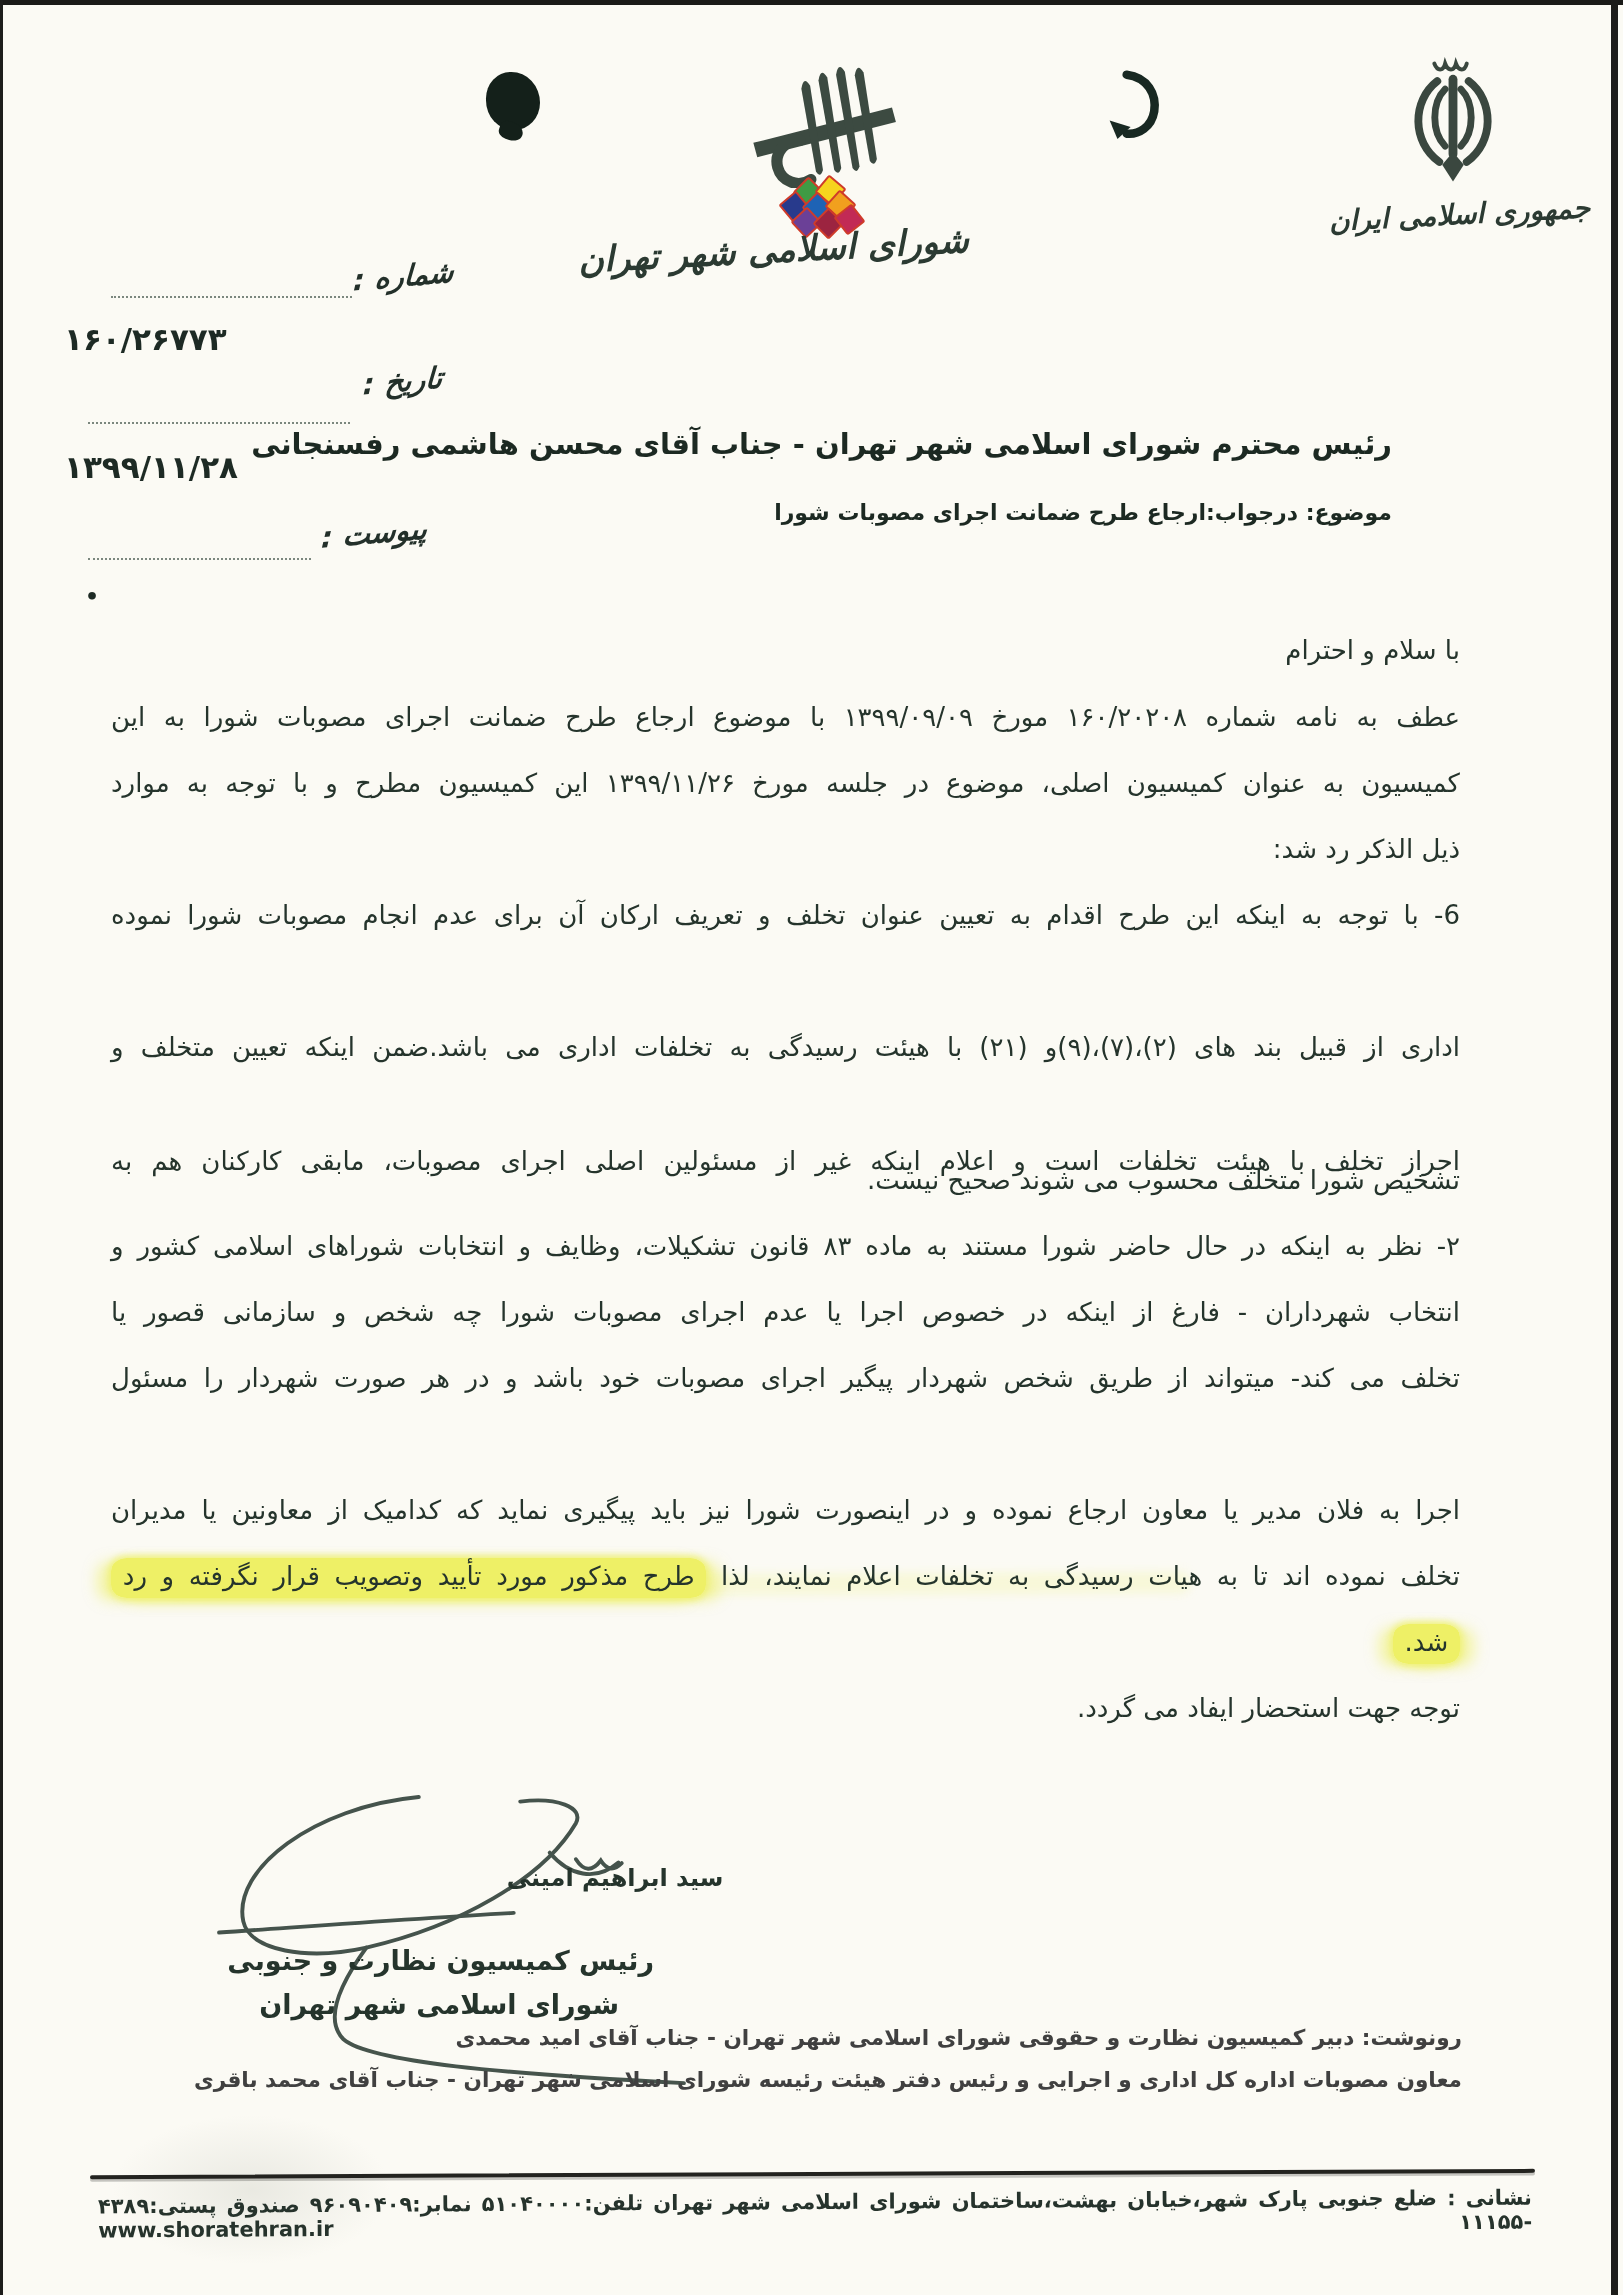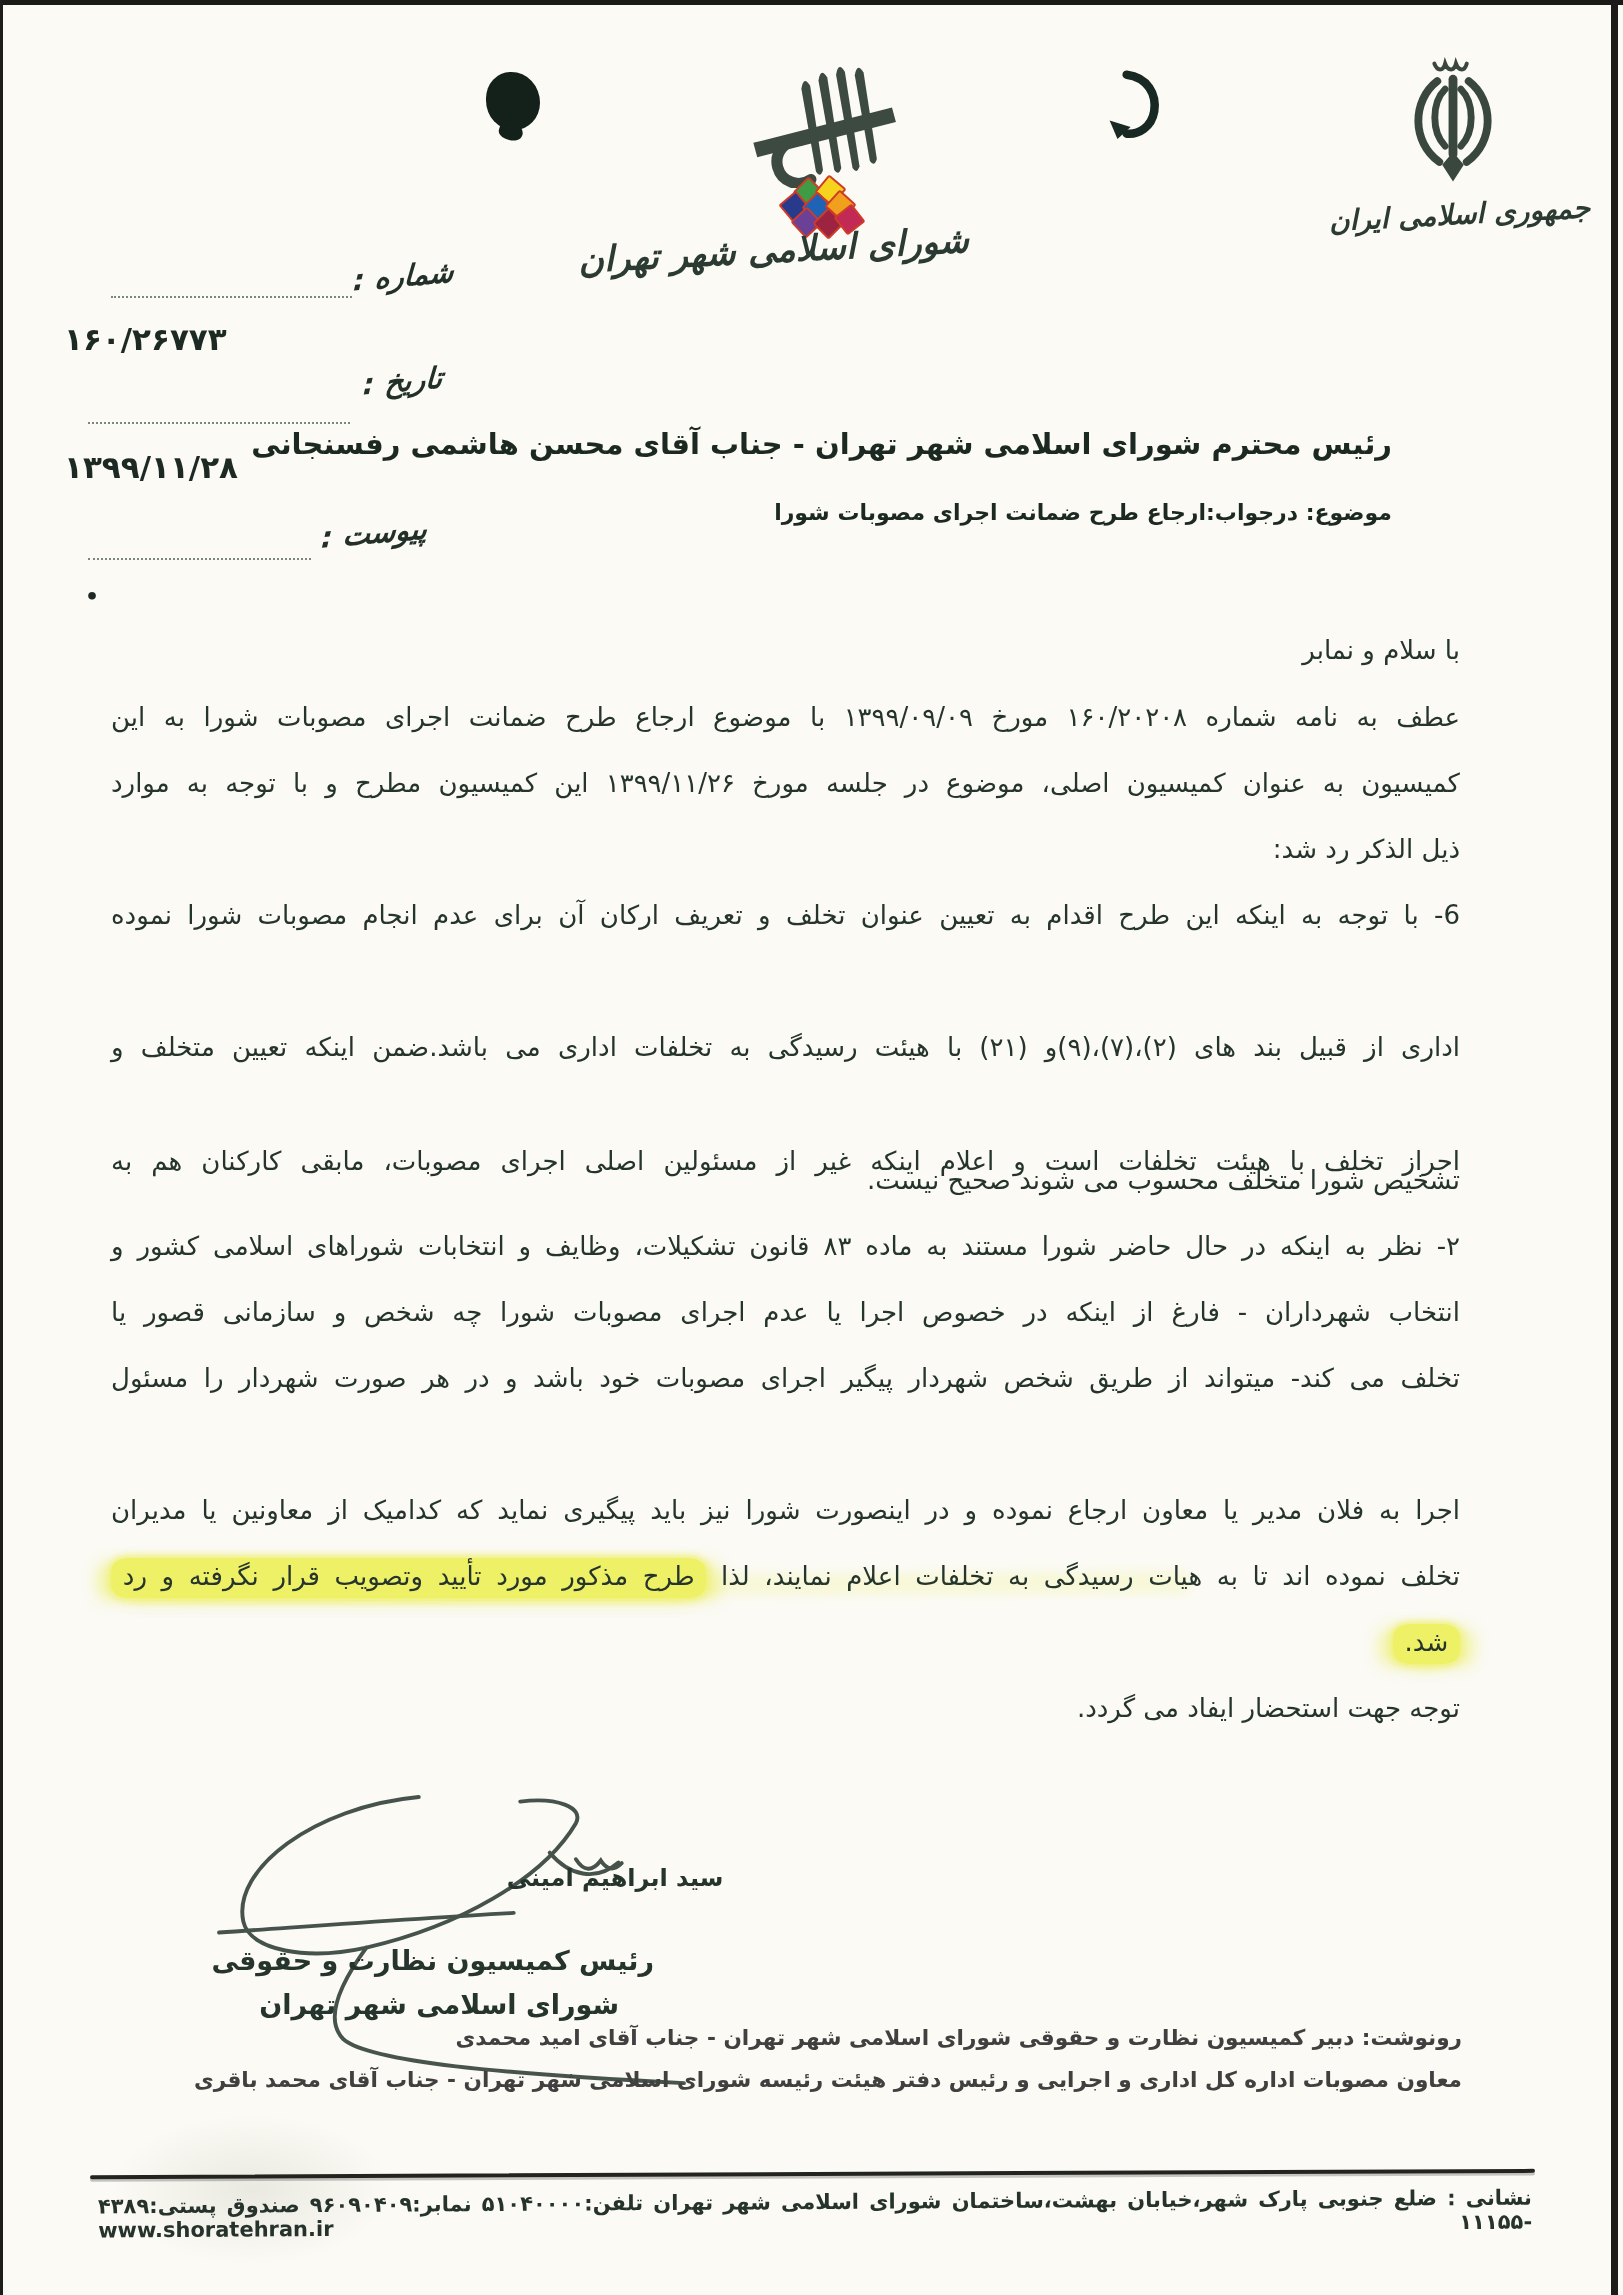--- a/index.html
+++ b/index.html
@@ -112,21 +112,21 @@
       <path d="M44 26 C18 46 18 88 46 108" stroke-width="8"></path>
       <path d="M76 26 C102 46 102 88 74 108" stroke-width="8"></path>
     </g>
     <path d="M60 98 L49 111 L60 128 L71 111 Z" fill="#3a473f"></path>
   </svg>
   <div class="abs emblem-caption">جمهوری اسلامی ایران</div>
 
   <div class="abs addressee">رئیس محترم شورای اسلامی شهر تهران - جناب آقای محسن هاشمی رفسنجانی</div>
   <div class="abs subject">موضوع: درجواب:ارجاع طرح ضمانت اجرای مصوبات شورا</div>
 
-  <div class="body-line" style="top:627px;">با سلام و نمابر</div>
+  <div class="body-line" style="top:627px;">با سلام و احترام</div>
   <div class="body-line jline" style="top:694px;">عطف به نامه شماره ۱۶۰/۲۰۲۰۸ مورخ ۱۳۹۹/۰۹/۰۹ با موضوع ارجاع طرح ضمانت اجرای مصوبات شورا به این</div>
   <div class="body-line jline" style="top:760px;">کمیسیون به عنوان کمیسیون اصلی، موضوع در جلسه مورخ ۱۳۹۹/۱۱/۲۶ این کمیسیون مطرح و با توجه به موارد</div>
   <div class="body-line" style="top:826px;">ذیل الذکر رد شد:</div>
   <div class="body-line jline" style="top:892px;">6- با توجه به اینکه این طرح اقدام به تعیین عنوان تخلف و تعریف ارکان آن برای عدم انجام مصوبات شورا نموده</div>
   <div class="body-line jline" style="top:1024px;">اداری از قبیل بند های (۲)،(۷)،(۹)و (۲۱) با هیئت رسیدگی به تخلفات اداری می باشد.ضمن اینکه تعیین متخلف و</div>
   <div class="body-line jline" style="top:1090px;margin-top:48px;">احراز تخلف با هیئت تخلفات است و اعلام اینکه غیر از مسئولین اصلی اجرای مصوبات، مابقی کارکنان هم به</div>
   <div class="body-line" style="top:1157px;">تشخیص شورا متخلف محسوب می شوند صحیح نیست.</div>
   <div class="body-line jline" style="top:1223px;">۲- نظر به اینکه در حال حاضر شورا مستند به ماده ۸۳ قانون تشکیلات، وظایف و انتخابات شوراهای اسلامی کشور و</div>
   <div class="body-line jline" style="top:1289px;">انتخاب شهرداران - فارغ از اینکه در خصوص اجرا یا عدم اجرای مصوبات شورا چه شخص و سازمانی قصور یا</div>
   <div class="body-line jline" style="top:1355px;">تخلف می کند- میتواند از طریق شخص شهردار پیگیر اجرای مصوبات خود باشد و در هر صورت شهردار را مسئول</div>
@@ -142,21 +142,21 @@
   <svg class="abs" style="left:183px;top:1761px;" width="537" height="347" viewBox="0 0 820 530">
     <g fill="none" stroke="#32413a" stroke-width="6" stroke-linecap="round" opacity=".9">
       <path d="M360 55 C200 70 75 165 92 245 C102 290 190 305 280 285 C420 253 550 180 600 95 C613 70 570 55 515 62"></path>
       <path d="M280 285 C240 340 215 395 245 425 C285 460 490 478 765 492"></path>
       <path d="M55 262 C200 252 360 240 505 232"></path>
       <path d="M560 140 C590 175 630 185 665 155"></path>
       <path d="M600 150 q18 28 38 2 q14 22 32 4"></path>
     </g>
   </svg>
   <div class="abs sig-name">سید ابراهیم امینی</div>
-  <div class="abs sig-title1">رئیس کمیسیون نظارت و حقوقی</div>
+  <div class="abs sig-title1">رئیس کمیسیون نظارت و جنوبی</div>
   <div class="abs sig-title2">شورای اسلامی شهر تهران</div>
 
   <div class="cc-line" style="top:2025px;">رونوشت: دبیر کمیسیون نظارت و حقوقی شورای اسلامی شهر تهران - جناب آقای امید محمدی</div>
   <div class="cc-line" style="top:2067px;">معاون مصوبات اداره کل اداری و اجرایی و رئیس دفتر هیئت رئیسه شورای اسلامی شهر تهران - جناب آقای محمد باقری</div>
 
   <div class="abs footer-rule"></div>
   <div class="abs footer-text">نشانی : ضلع جنوبی پارک شهر،خیابان بهشت،ساختمان شورای اسلامی شهر تهران تلفن:۵۱۰۴۰۰۰۰ نمابر:۹۶۰۹۰۴۰۹ صندوق پستی:۴۳۸۹ -۱۱۱۵۵ www.shoratehran.ir</div>
 
 </div>
 

